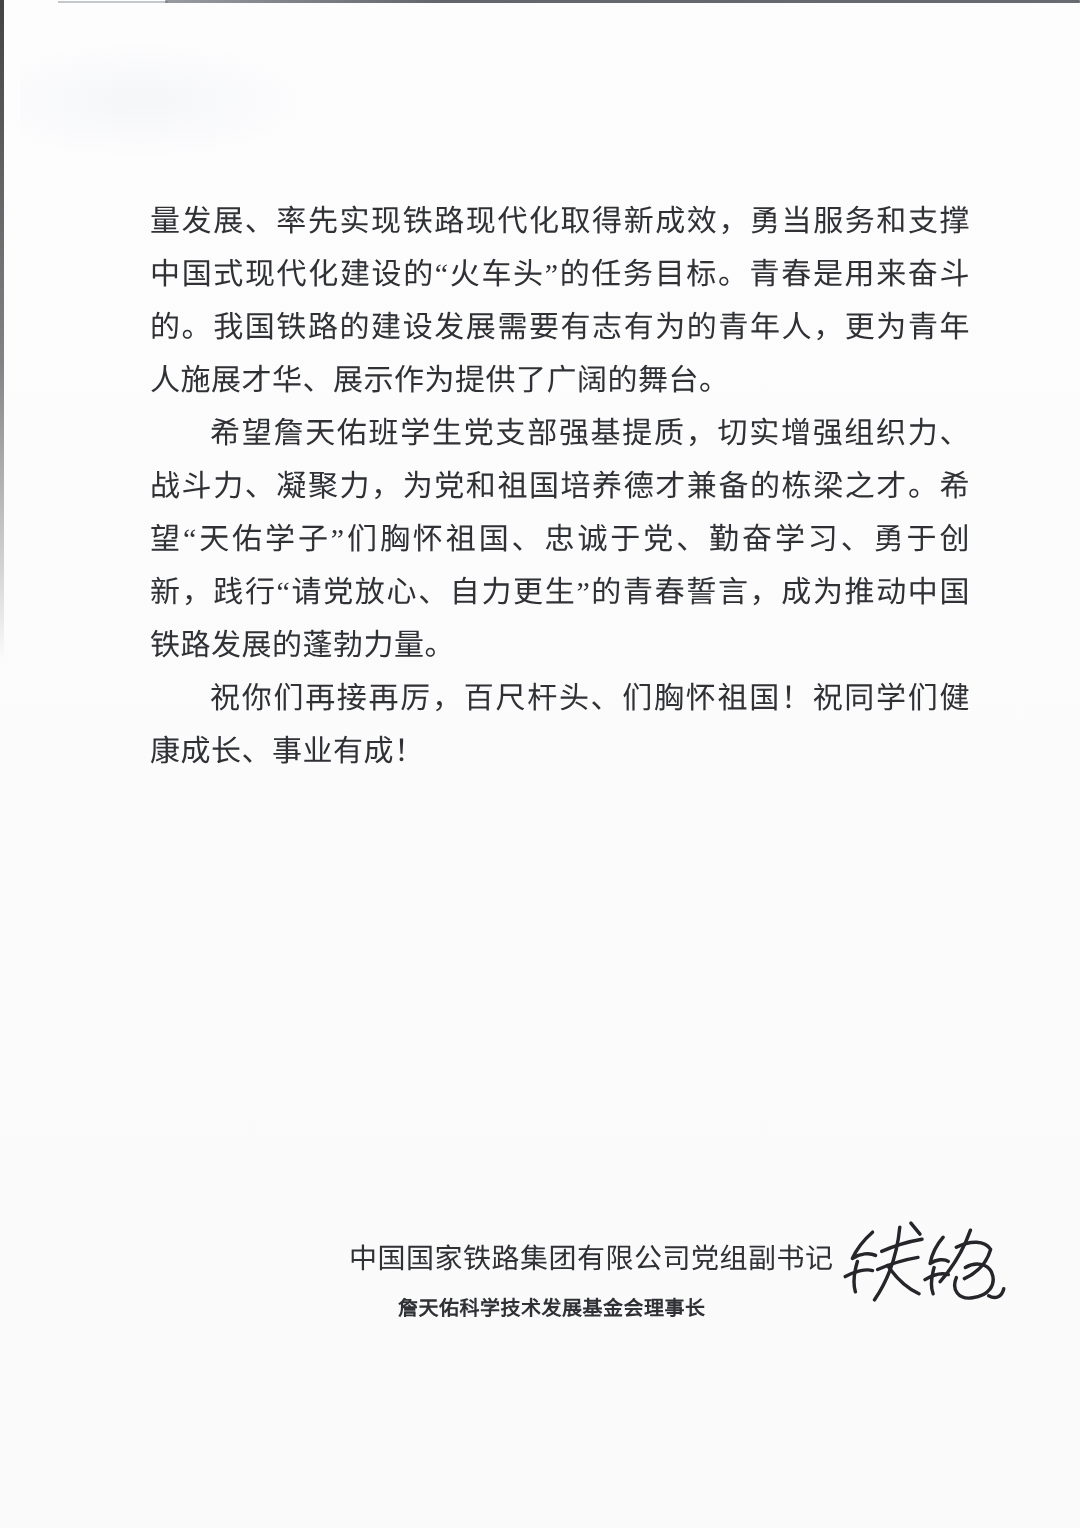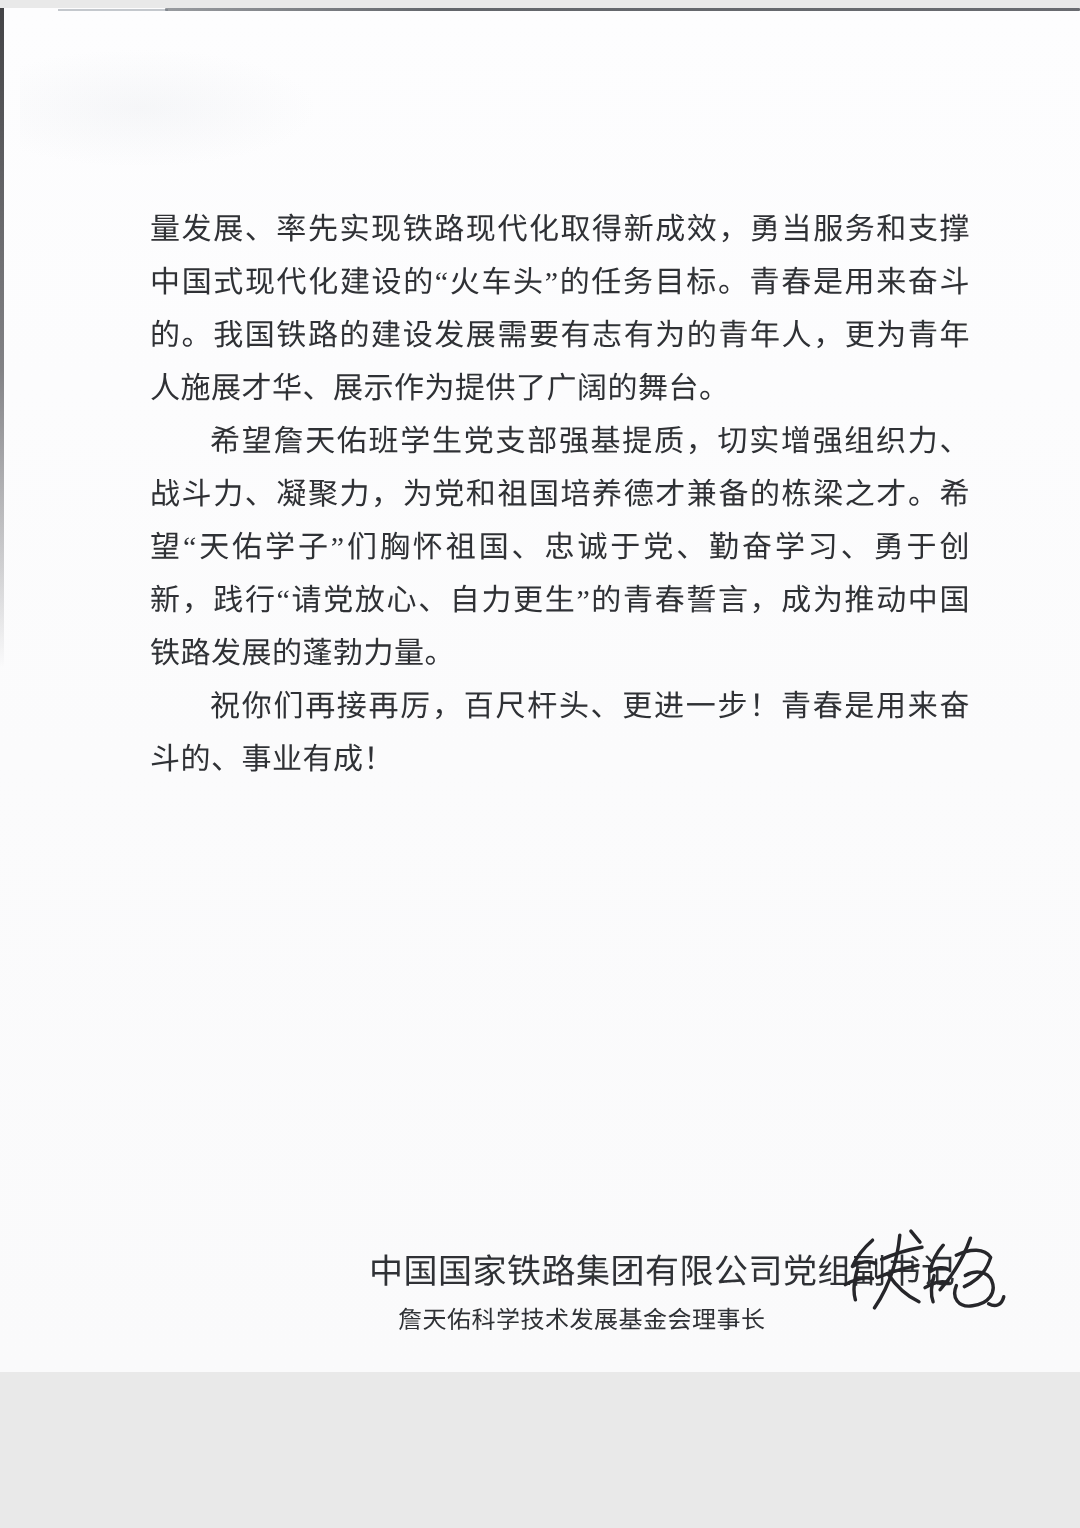--- a/index.html
+++ b/index.html
@@ -1,22 +1,22 @@
 <!DOCTYPE html>
 <html lang="zh-CN"><head>
 <meta charset="utf-8">
 <style>
   html, body { margin: 0; padding: 0; }
   body { background: #e9e9e9; }
 
   .page {
     position: relative;
     width: 1080px;
-    height: 1364px;
-    margin: 8px auto;
+    height: 1528px;
+    margin: 0 auto;
     background: linear-gradient(180deg, #fdfdfe 0%, #fbfbfc 55%, #fafafb 100%);
     overflow: hidden;
     font-family: "Liberation Serif", "DejaVu Serif", serif;
     color: #2f3135;
   }
 
   
   .scan-edge-top {
     position: absolute; top: 0; left: 165px; width: 915px; height: 3px;
     background: linear-gradient(90deg, rgba(70,75,82,.55), rgba(60,64,70,.8) 30%, rgba(55,58,64,.75));
@@ -50,32 +50,33 @@
   .body-text p {
     margin: 0;
     text-justify: inter-ideograph;
   }
   .body-text p.indent { text-indent: 2em; }
 
   
   .sig-line1 {
     position: absolute;
     top: 1236px;
-    left: 369px;
-    font-size: 34px;
+    left: 349px;
+    font-size: 28px;
     letter-spacing: 0.5px;
     white-space: nowrap;
   }
   .sig-line2 {
     position: absolute;
     top: 1292px;
     left: 398px;
-    font-size: 24px;
+    font-size: 20px;
     letter-spacing: 0.5px;
     white-space: nowrap;
+    font-weight: bold;
   }
   .handwritten-signature {
     position: absolute;
     top: 1212px;
     left: 836px;
     width: 172px;
     height: 106px;
   }
   .handwritten-signature svg { width: 100%; height: 100%; }
   .handwritten-signature path {
@@ -92,21 +93,21 @@
 <div class="page">
 
   <div class="scan-edge-top"></div>
   <div class="scan-edge-top-light"></div>
   <div class="scan-edge-left"></div>
   <div class="scan-smudge"></div>
 
   <div class="body-text">
       <p>量发展、率先实现铁路现代化取得新成效，勇当服务和支撑中国式现代化建设的“火车头”的任务目标。青春是用来奋斗的。我国铁路的建设发展需要有志有为的青年人，更为青年人施展才华、展示作为提供了广阔的舞台。</p>
       <p class="indent">希望詹天佑班学生党支部强基提质，切实增强组织力、战斗力、凝聚力，为党和祖国培养德才兼备的栋梁之才。希望“天佑学子”们胸怀祖国、忠诚于党、勤奋学习、勇于创新，践行“请党放心、自力更生”的青春誓言，成为推动中国铁路发展的蓬勃力量。</p>
-      <p class="indent">祝你们再接再厉，百尺杆头、更进一步！青春是用来奋斗的、事业有成！</p>
+      <p class="indent">祝你们再接再厉，百尺杆头、们胸怀祖国！祝同学们健康成长、事业有成！</p>
     </div>
 
   <div class="sig-line1">中国国家铁路集团有限公司党组副书记</div>
 
   <div class="sig-line2">詹天佑科学技术发展基金会理事长</div>
 
   <div class="handwritten-signature" role="img" aria-label="钱铭">
     <svg viewBox="0 0 170 105" xmlns="http://www.w3.org/2000/svg">
 
       <path d="M36 20 C28 27 21 35 16 46 C24 41 33 40 39 43"></path>

